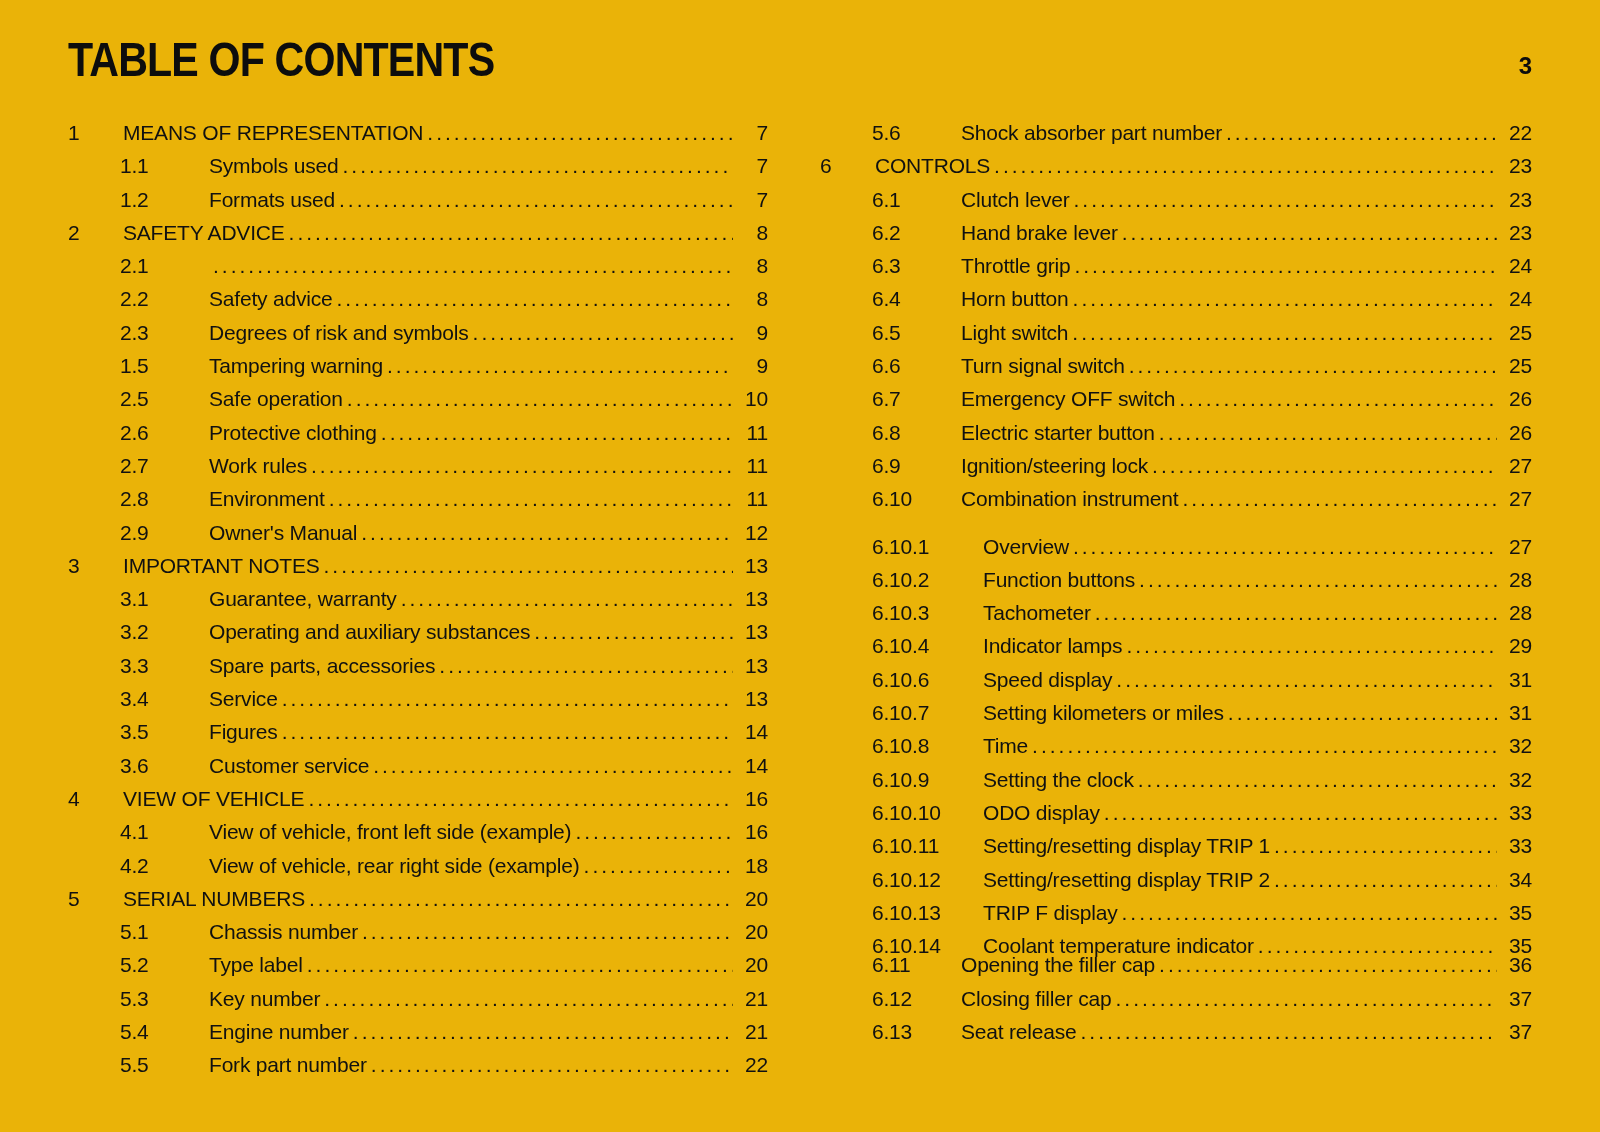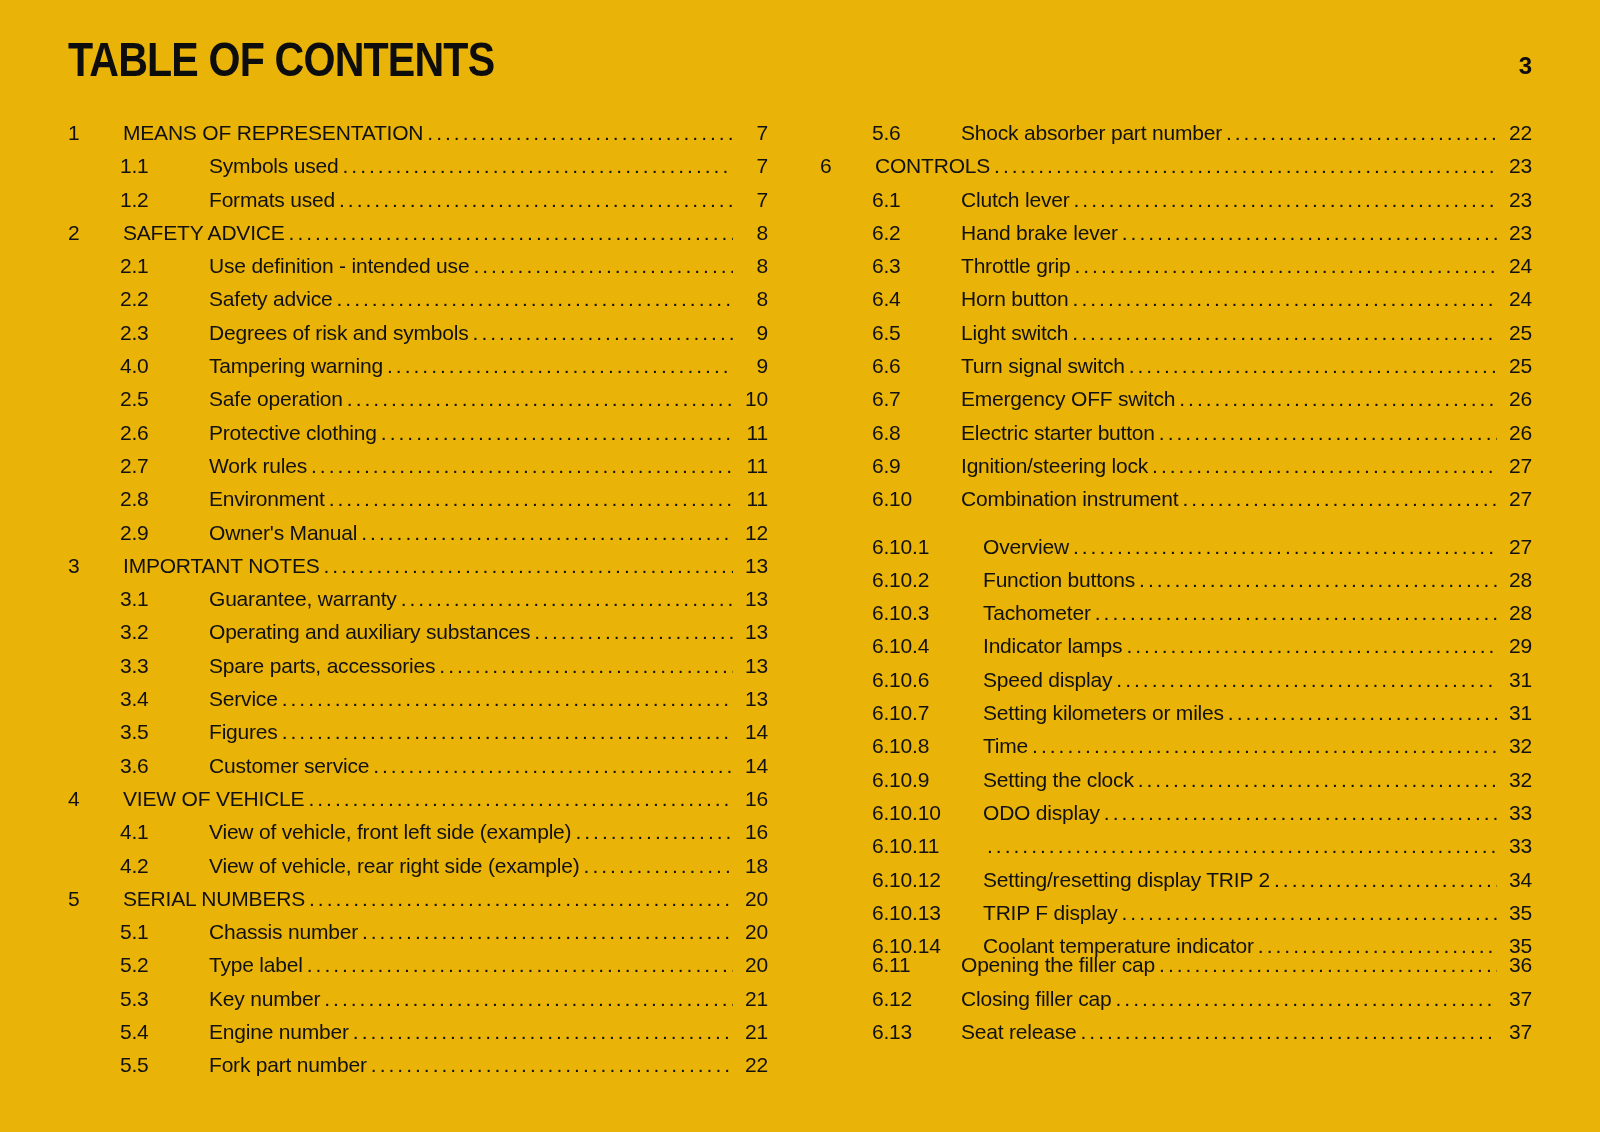--- a/index.html
+++ b/index.html
@@ -111,38 +111,37 @@
           <span class="pg">7</span>
         </div>
         <div class="toc-row lvl0">
           <span class="num">2</span>
           <span class="title">SAFETY ADVICE</span>
           <span class="leader"></span>
           <span class="pg">8</span>
         </div>
         <div class="toc-row lvl1">
           <span class="num">2.1</span>
-          <span class="title">Use definition - intended use</span>
           <span class="leader"></span>
           <span class="pg">8</span>
         </div>
         <div class="toc-row lvl1">
           <span class="num">2.2</span>
           <span class="title">Safety advice</span>
           <span class="leader"></span>
           <span class="pg">8</span>
         </div>
         <div class="toc-row lvl1">
           <span class="num">2.3</span>
           <span class="title">Degrees of risk and symbols</span>
           <span class="leader"></span>
           <span class="pg">9</span>
         </div>
         <div class="toc-row lvl1">
-          <span class="num">4.0</span>
+          <span class="num">1.5</span>
           <span class="title">Tampering warning</span>
           <span class="leader"></span>
           <span class="pg">9</span>
         </div>
         <div class="toc-row lvl1">
           <span class="num">2.5</span>
           <span class="title">Safe operation</span>
           <span class="leader"></span>
           <span class="pg">10</span>
         </div>
@@ -389,20 +388,21 @@
           <span class="pg">32</span>
         </div>
         <div class="toc-row lvl2">
           <span class="num">6.10.10</span>
           <span class="title">ODO display</span>
           <span class="leader"></span>
           <span class="pg">33</span>
         </div>
         <div class="toc-row lvl2">
           <span class="num">6.10.11</span>
+          <span class="title">Setting/resetting display TRIP 1</span>
           <span class="leader"></span>
           <span class="pg">33</span>
         </div>
         <div class="toc-row lvl2">
           <span class="num">6.10.12</span>
           <span class="title">Setting/resetting display TRIP 2</span>
           <span class="leader"></span>
           <span class="pg">34</span>
         </div>
         <div class="toc-row lvl2">

